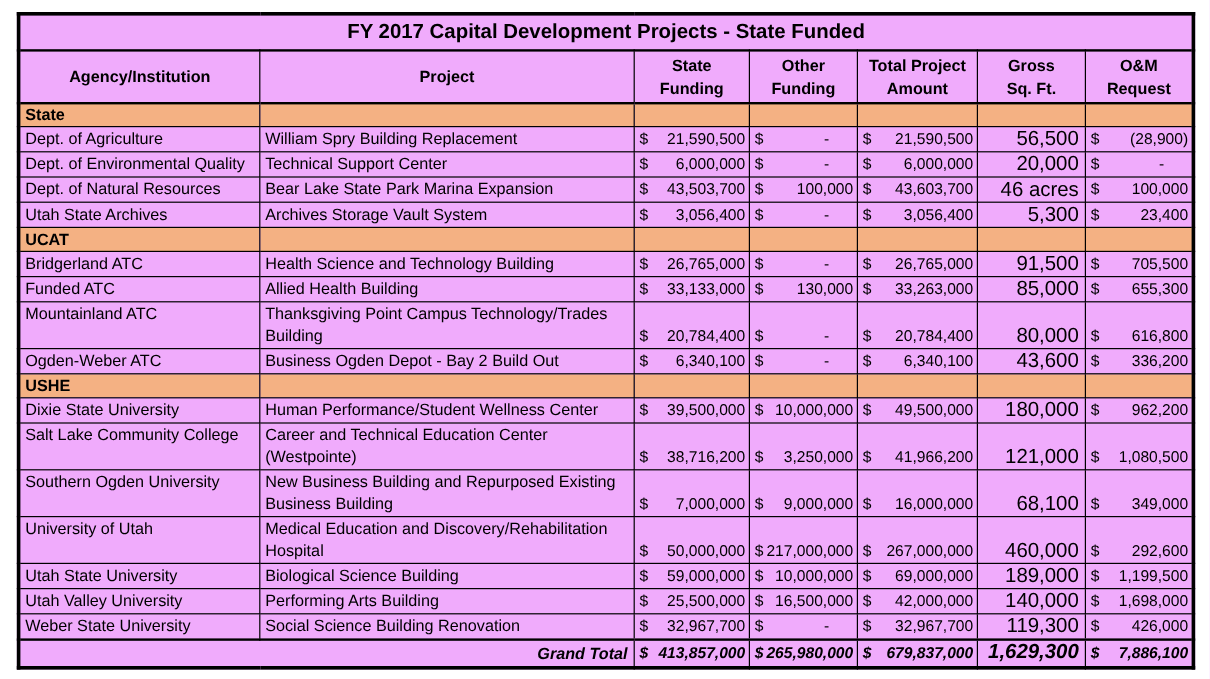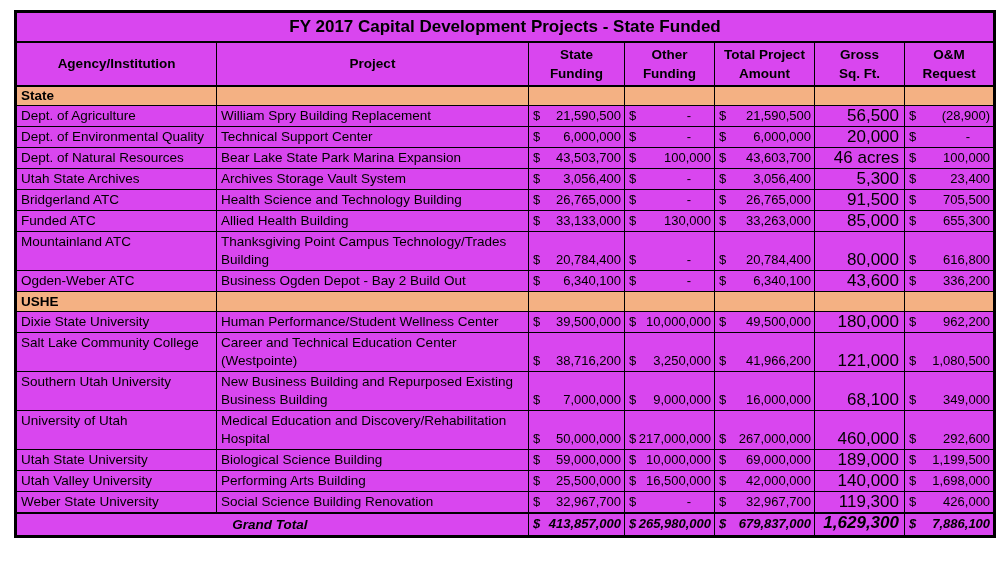--- a/index.html
+++ b/index.html
@@ -10,21 +10,21 @@
     font-family: "Liberation Sans", "DejaVu Sans", sans-serif;
     color: #000;
     overflow: hidden;
   }
   .sheet { padding: 10px 0 0 14px; }
   table.grid {
     border-collapse: collapse;
     table-layout: fixed;
     width: 979px;
     border: 3px solid #000;
-    background: #d946ef;
+    background: #f0abfc;
   }
   td {
     border: 1px solid #000;
     padding: 0;
     font-size: 13.5px;
     line-height: 18px;
     overflow: hidden;
   }
   
   .r-title td {
@@ -75,21 +75,21 @@
     font-size: 17px;
   }
   
   .r-total td {
     border-top: 2px solid #000;
     height: 22px;
     font-weight: bold;
     font-style: italic;
   }
   .r-total .gt-label {
-    text-align: center;
+    text-align: right;
     vertical-align: middle;
     padding-right: 5px;
     font-size: 13.5px;
   }
   .r-total .mw { padding-bottom: 2px; }
   .r-total .num { padding-bottom: 3px; }
 </style>
 </head>
 <body>
 
@@ -262,20 +262,29 @@
           </td>
     <td class="num">5,300</td>
     <td class="money">
             <div class="mw">
               <span class="cur">$</span>
               <span class="amt">23,400</span>
             </div>
           </td>
   </tr>
 
+  <tr class="r-sec">
+    <td class="seclabel">UCAT</td>
+    <td></td>
+          <td></td>
+          <td></td>
+          <td></td>
+          <td></td>
+          <td></td>
+  </tr>
 
   <tr class="r-data">
     <td class="cell-text">Bridgerland ATC</td>
     <td class="cell-text">Health Science and Technology Building</td>
     <td class="money">
             <div class="mw">
               <span class="cur">$</span>
               <span class="amt">26,765,000</span>
             </div>
           </td>
@@ -454,21 +463,21 @@
     <td class="num">121,000</td>
     <td class="money">
             <div class="mw">
               <span class="cur">$</span>
               <span class="amt">1,080,500</span>
             </div>
           </td>
   </tr>
 
   <tr class="r-data">
-    <td class="cell-text">Southern Utah University</td>
+    <td class="cell-text">Southern Ogden University</td>
     <td class="cell-text">New Business Building and Repurposed Existing Business Building</td>
     <td class="money">
             <div class="mw">
               <span class="cur">$</span>
               <span class="amt">7,000,000</span>
             </div>
           </td>
     <td class="money">
             <div class="mw">
               <span class="cur">$</span>

